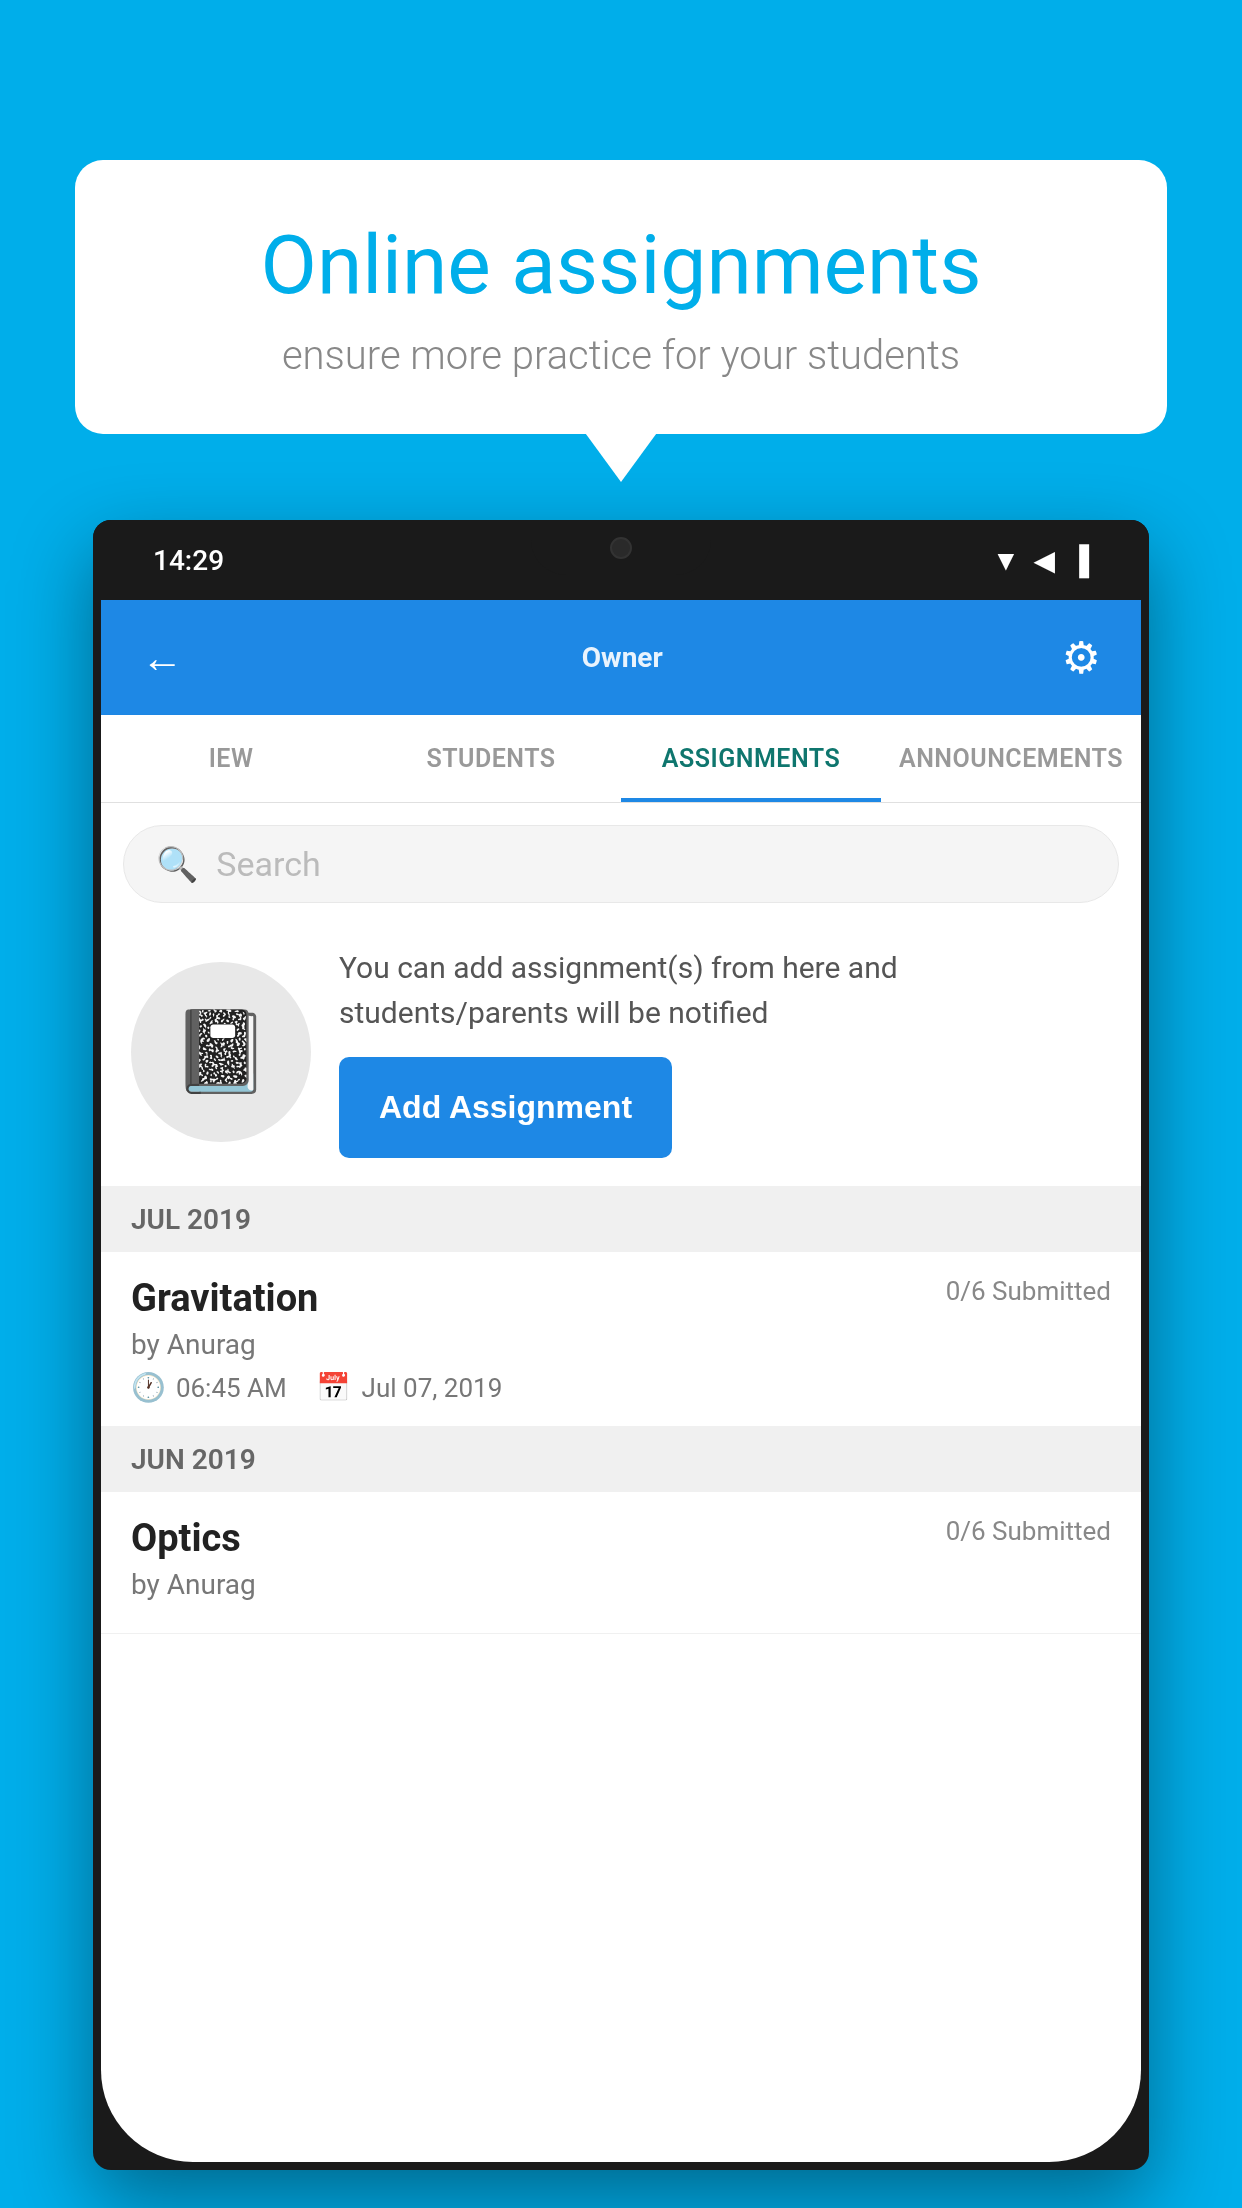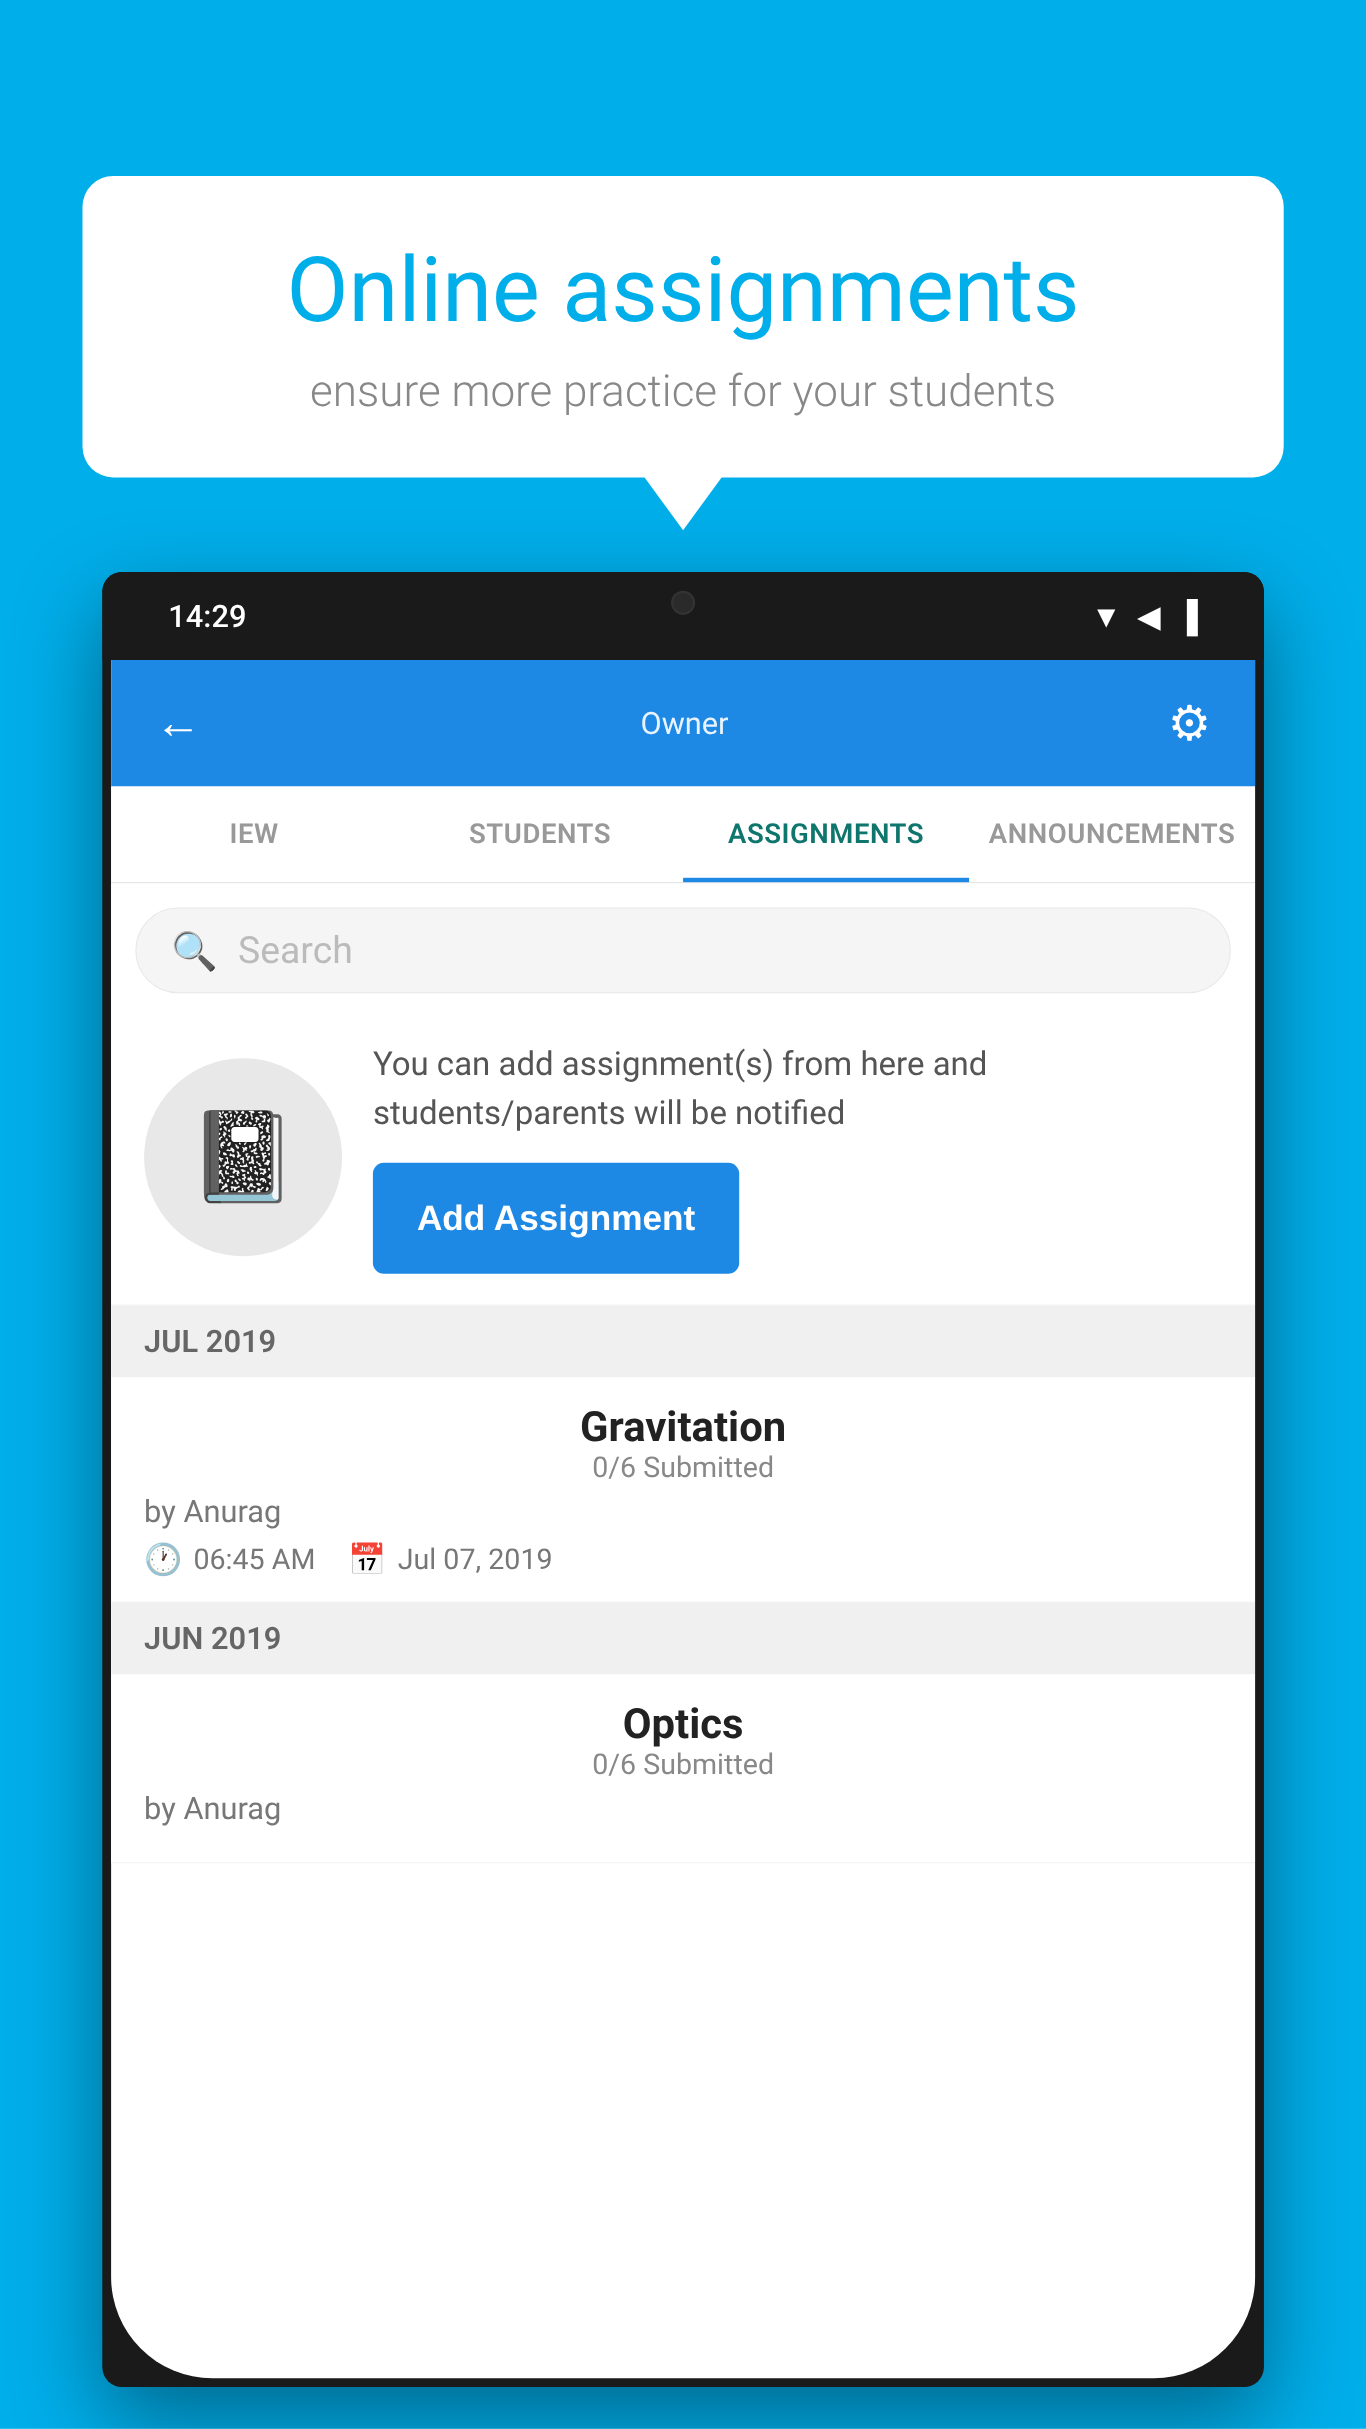--- a/index.html
+++ b/index.html
@@ -140,21 +140,21 @@
       text-align: center;
     }
     .header-title {
       color: white;
       font-size: 42px;
       font-weight: 700;
     }
     .header-subtitle {
       color: rgba(255,255,255,0.9);
       font-size: 28px;
-      font-weight: 400;
+      font-weight: 700;
       text-align: center;
     }
     .settings-btn {
       color: white;
       font-size: 44px;
     }
 
     
     .tabs-bar {
       background: white;
@@ -265,23 +265,22 @@
     }
 
     
     .assignment-item {
       padding: 24px 30px 22px;
       border-bottom: 1px solid #f0f0f0;
     }
     .assignment-row1 {
       display: flex;
       justify-content: space-between;
-      align-items: center;
+      align-items: flex-start;
       margin-bottom: 8px;
-      flex-direction: column;
     }
     .assignment-name {
       font-size: 38px;
       font-weight: 700;
       color: #222;
     }
     .assignment-submitted {
       font-size: 26px;
       color: #888;
     }

